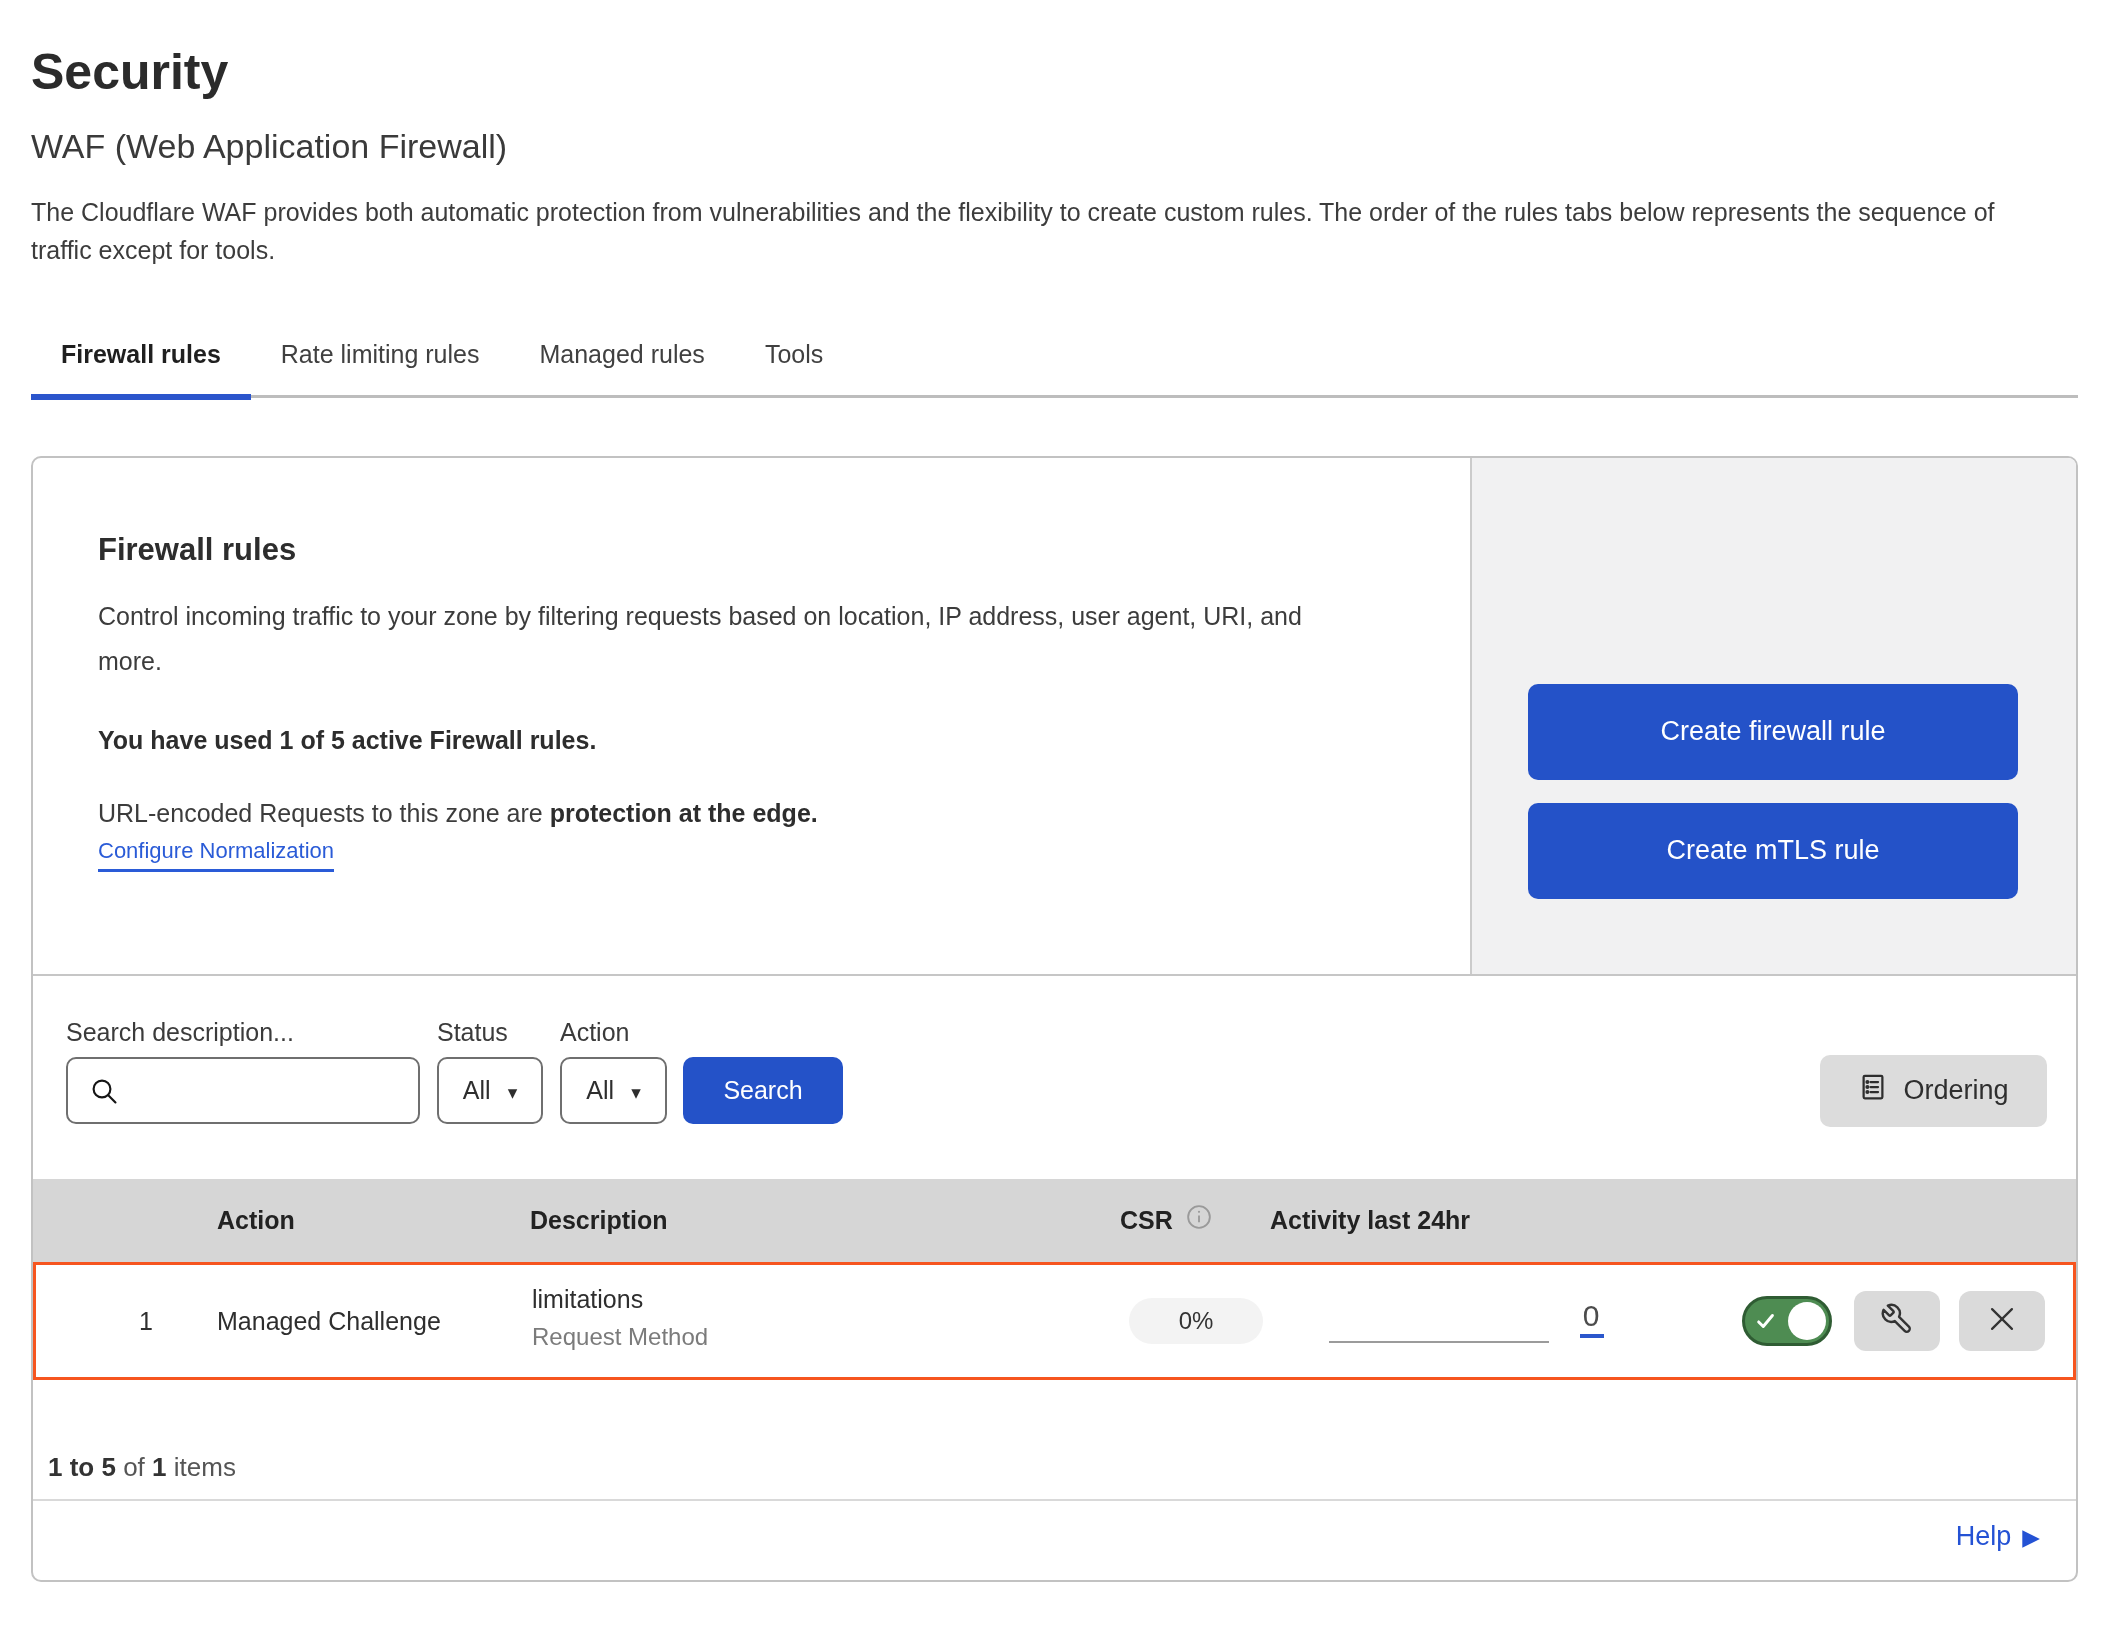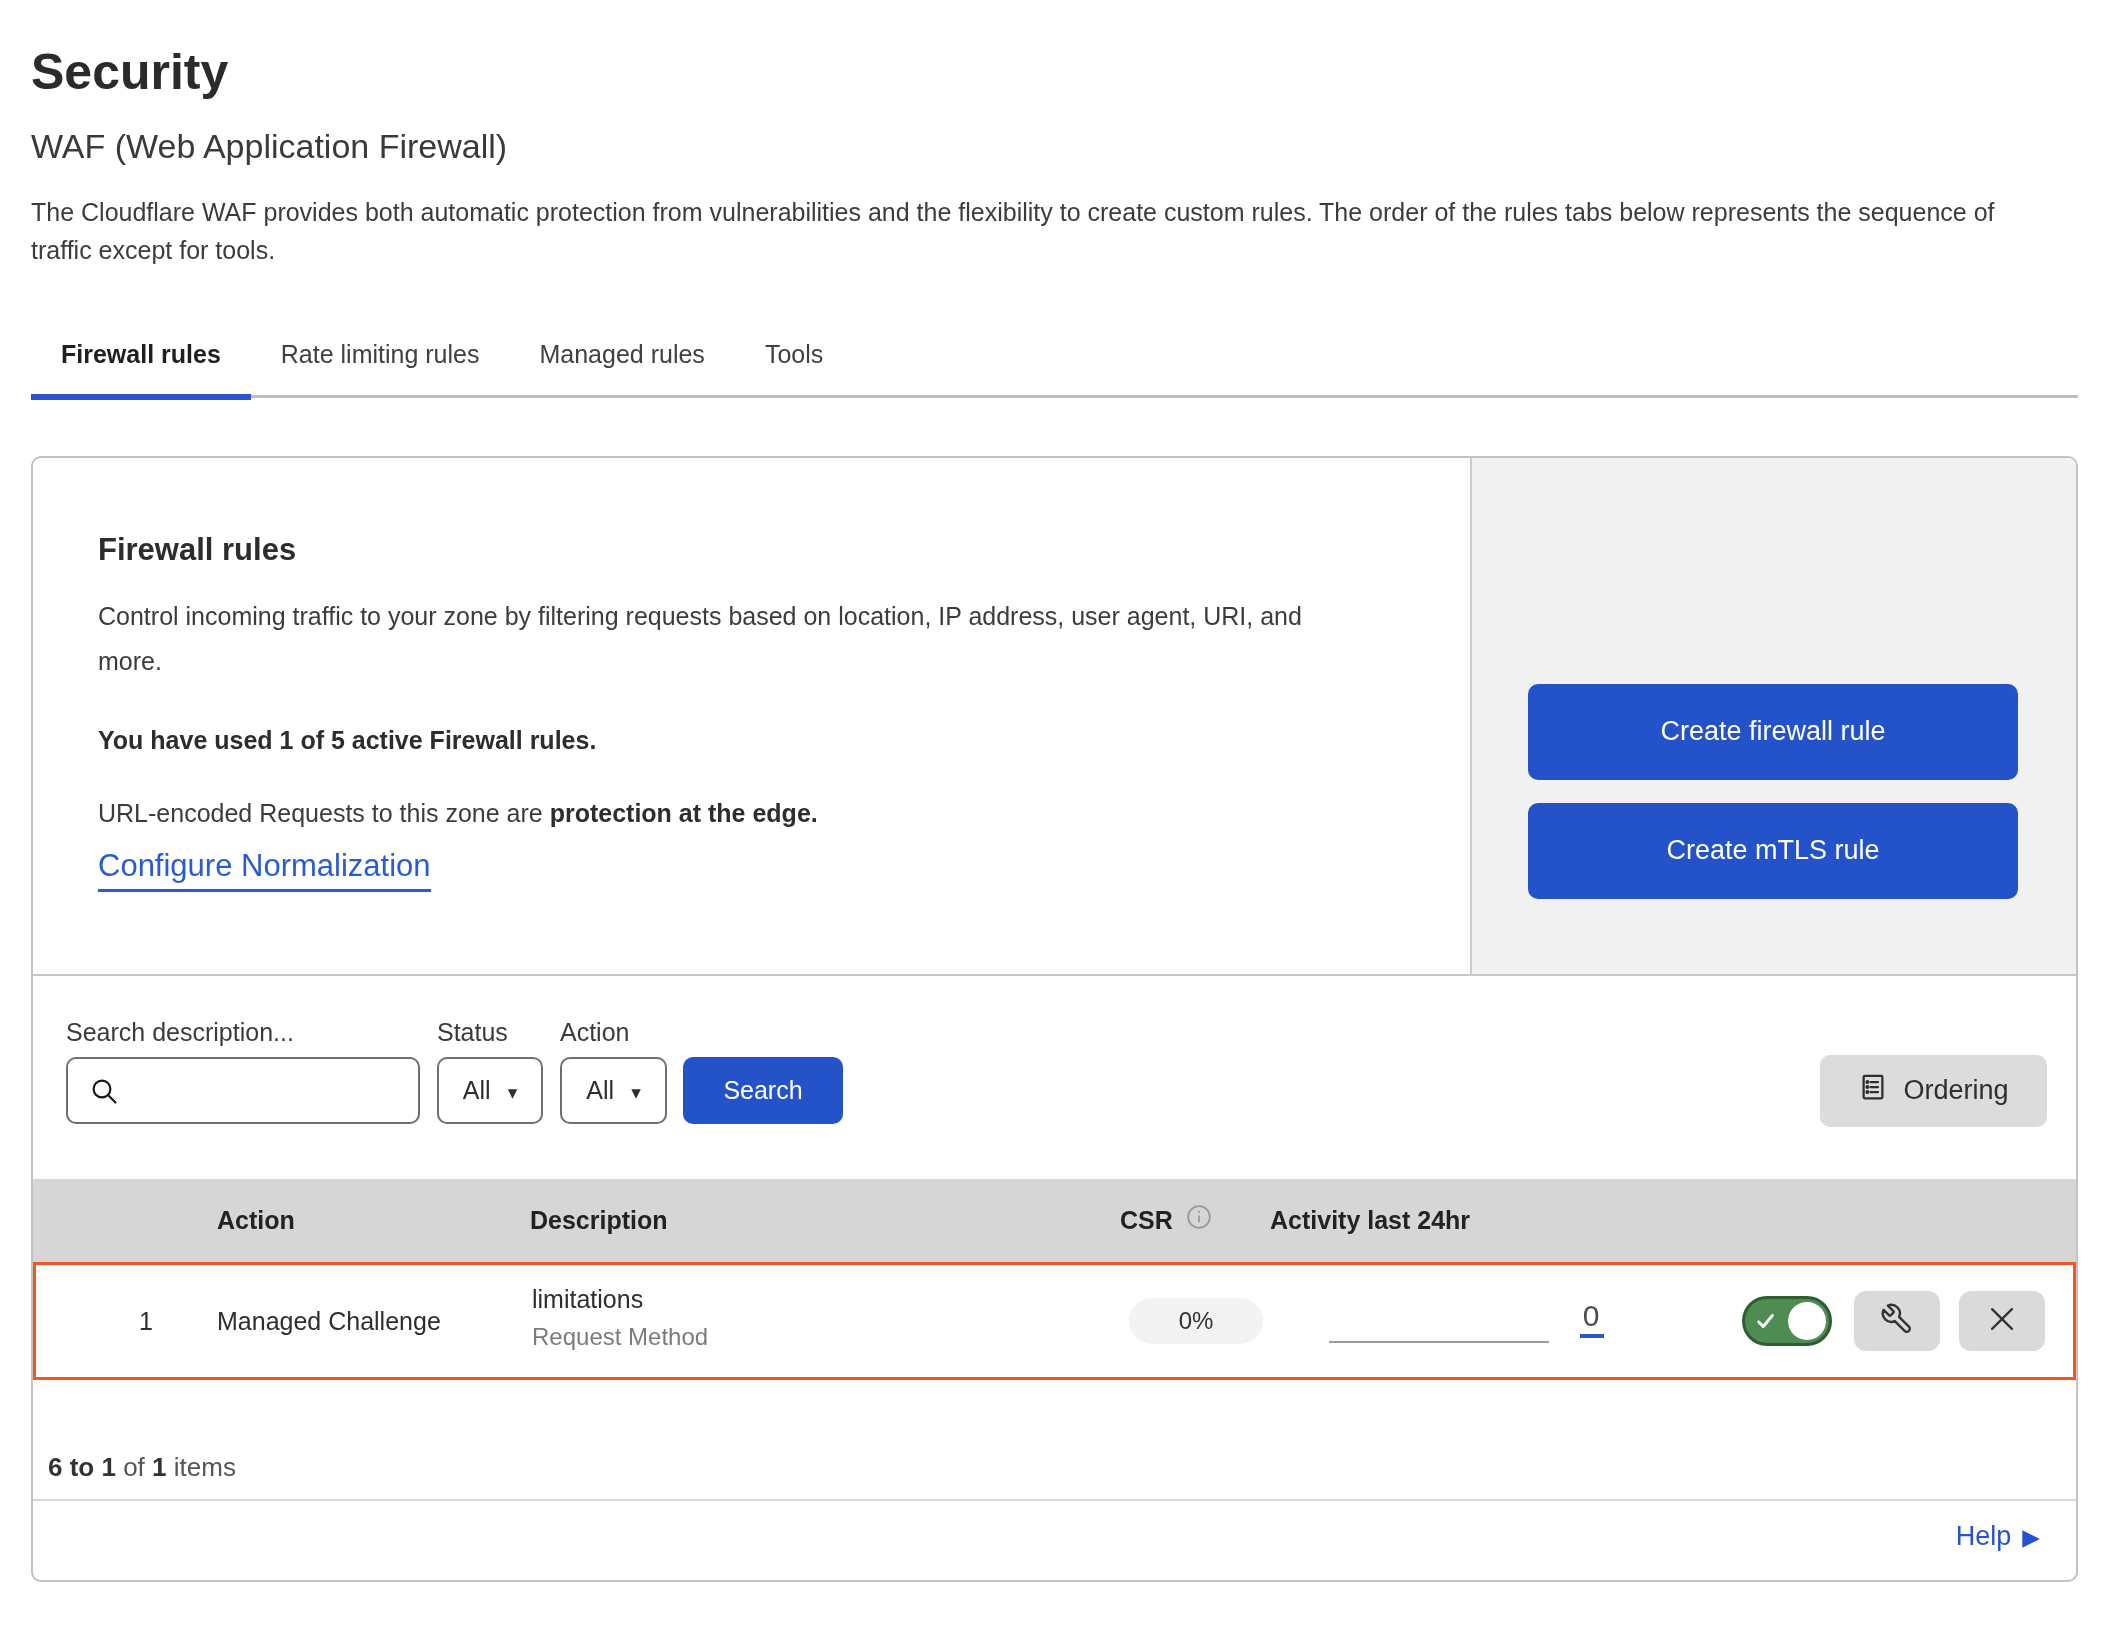--- a/index.html
+++ b/index.html
@@ -27,21 +27,21 @@
   .card { margin-top:58px; width:2047px; border:2px solid #c2c2c2; border-radius:10px; background:#fff; overflow:hidden; }
 
   
   .info-section { position:relative; height:518px; border-bottom:2px solid #c6c6c6; }
   .info-left { padding:74px 0 0 65px; width:1340px; }
   .info-heading { margin:0; font-size:31px; font-weight:700; color:#2d2d2d; }
   .info-desc { margin:26px 0 0; font-size:25px; line-height:45px; color:#3c3c3c; max-width:1240px; }
   .info-usage { margin:42px 0 0; font-size:25px; font-weight:700; color:#2d2d2d; }
   .info-norm { margin:44px 0 0; font-size:25px; color:#3c3c3c; }
   .info-norm .bold { font-weight:700; color:#2d2d2d; }
-  .info-link { display:inline-block; margin-top:20px; font-size:31px; color:#2a5bd7; text-decoration:none; border-bottom:3px solid #2a5bd7; padding-bottom:5px; cursor:pointer; }
+  .info-link { display:inline-block; margin-top:10px; font-size:22px; color:#2a5bd7; text-decoration:none; border-bottom:3px solid #2a5bd7; padding-bottom:5px; cursor:pointer; }
   .info-right { position:absolute; top:0; right:0; bottom:0; left:1437px; background:#f1f1f2; border-left:2px solid #cbcbcb; }
   .btn-primary { display:block; width:490px; height:96px; margin-left:56px; background:#2452c8; color:#fff;
     font-size:27px; font-family:inherit; border:none; border-radius:10px; cursor:pointer; }
   .btn-create-firewall { margin-top:226px; }
   .btn-create-mtls { margin-top:23px; }
 
   
   .filter-row { position:relative; height:203px; background:#fff; }
   .filter-label { position:absolute; top:42px; font-size:25px; color:#3b3b3b; }
   .lbl-search { left:33px; } .lbl-status { left:404px; } .lbl-action { left:527px; }
@@ -216,21 +216,21 @@
         <span>
           <svg width="34" height="34" viewBox="0 0 24 24" fill="none" stroke="#333333" stroke-width="1.6" stroke-linecap="round">
             <line x1="5" y1="5" x2="19" y2="19"></line>
             <line x1="19" y1="5" x2="5" y2="19"></line>
           </svg>
         </span>
       </button>
     </div>
 
     <div class="pagination-row">
-      <b>6 to 1</b>
+      <b>1 to 5</b>
       <span>of</span>
       <b>1</b>
       <span>items</span>
     </div>
 
     <div class="help-row">
       <a class="help-link">
         <span>Help</span>
         <span class="help-arrow"></span>
       </a>

